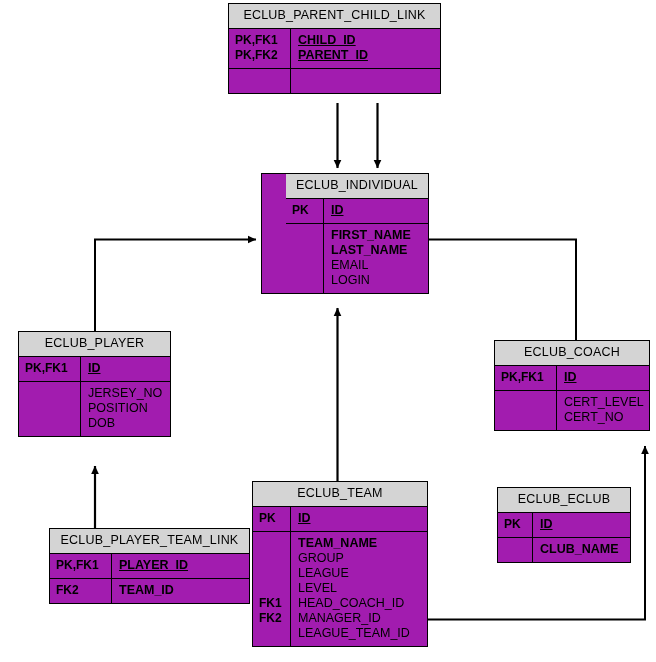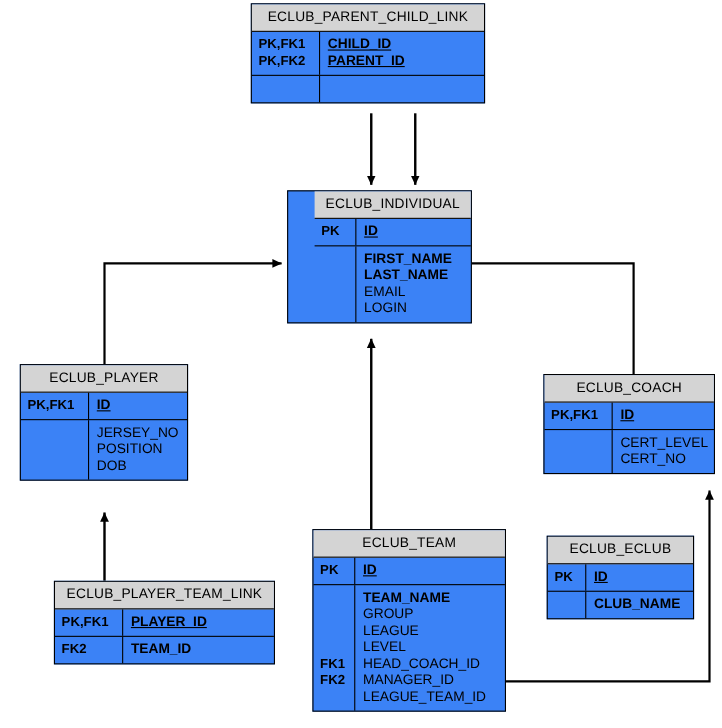--- a/index.html
+++ b/index.html
@@ -26,21 +26,21 @@
     position: absolute;
     left: 0; top: 0;
     width: 656px;
     height: 662px;
     pointer-events: none;
   }
   .entity {
     position: absolute;
     box-sizing: border-box;
     border: 1.5px solid #000;
-    background: #3b82f6;
+    background: #a21caf;
     z-index: 5;
   }
   .entity-title {
     box-sizing: border-box;
     background: #d4d4d4;
     border-bottom: 1.5px solid #000;
     text-align: center;
     font-size: 12.5px;
     color: #000;
     letter-spacing: 0.2px;
@@ -199,21 +199,21 @@
       <div class="keycol" style="width:62px;">
         <div class="spacer">&nbsp;</div>
       </div>
       <div class="attrcol">
         <div class="row">CERT_LEVEL</div>
         <div class="row">CERT_NO</div>
       </div>
     </div>
   </div>
 
-  <div class="entity" style="left:252px; top:481px; width:176px;margin-left:32px;">
+  <div class="entity" style="left:252px; top:481px; width:176px;">
     <div class="entity-title">ECLUB_TEAM</div>
     <div class="section">
       <div class="keycol" style="width:38px;">
         <div class="keyrow">PK</div>
       </div>
       <div class="attrcol">
         <div class="row b u">ID</div>
       </div>
     </div>
     <div class="section divider-top">

